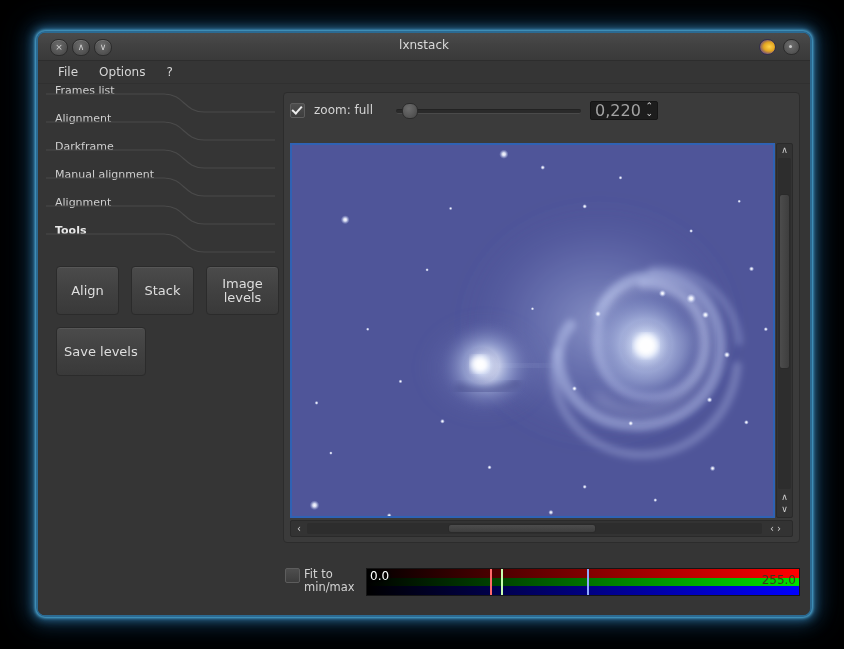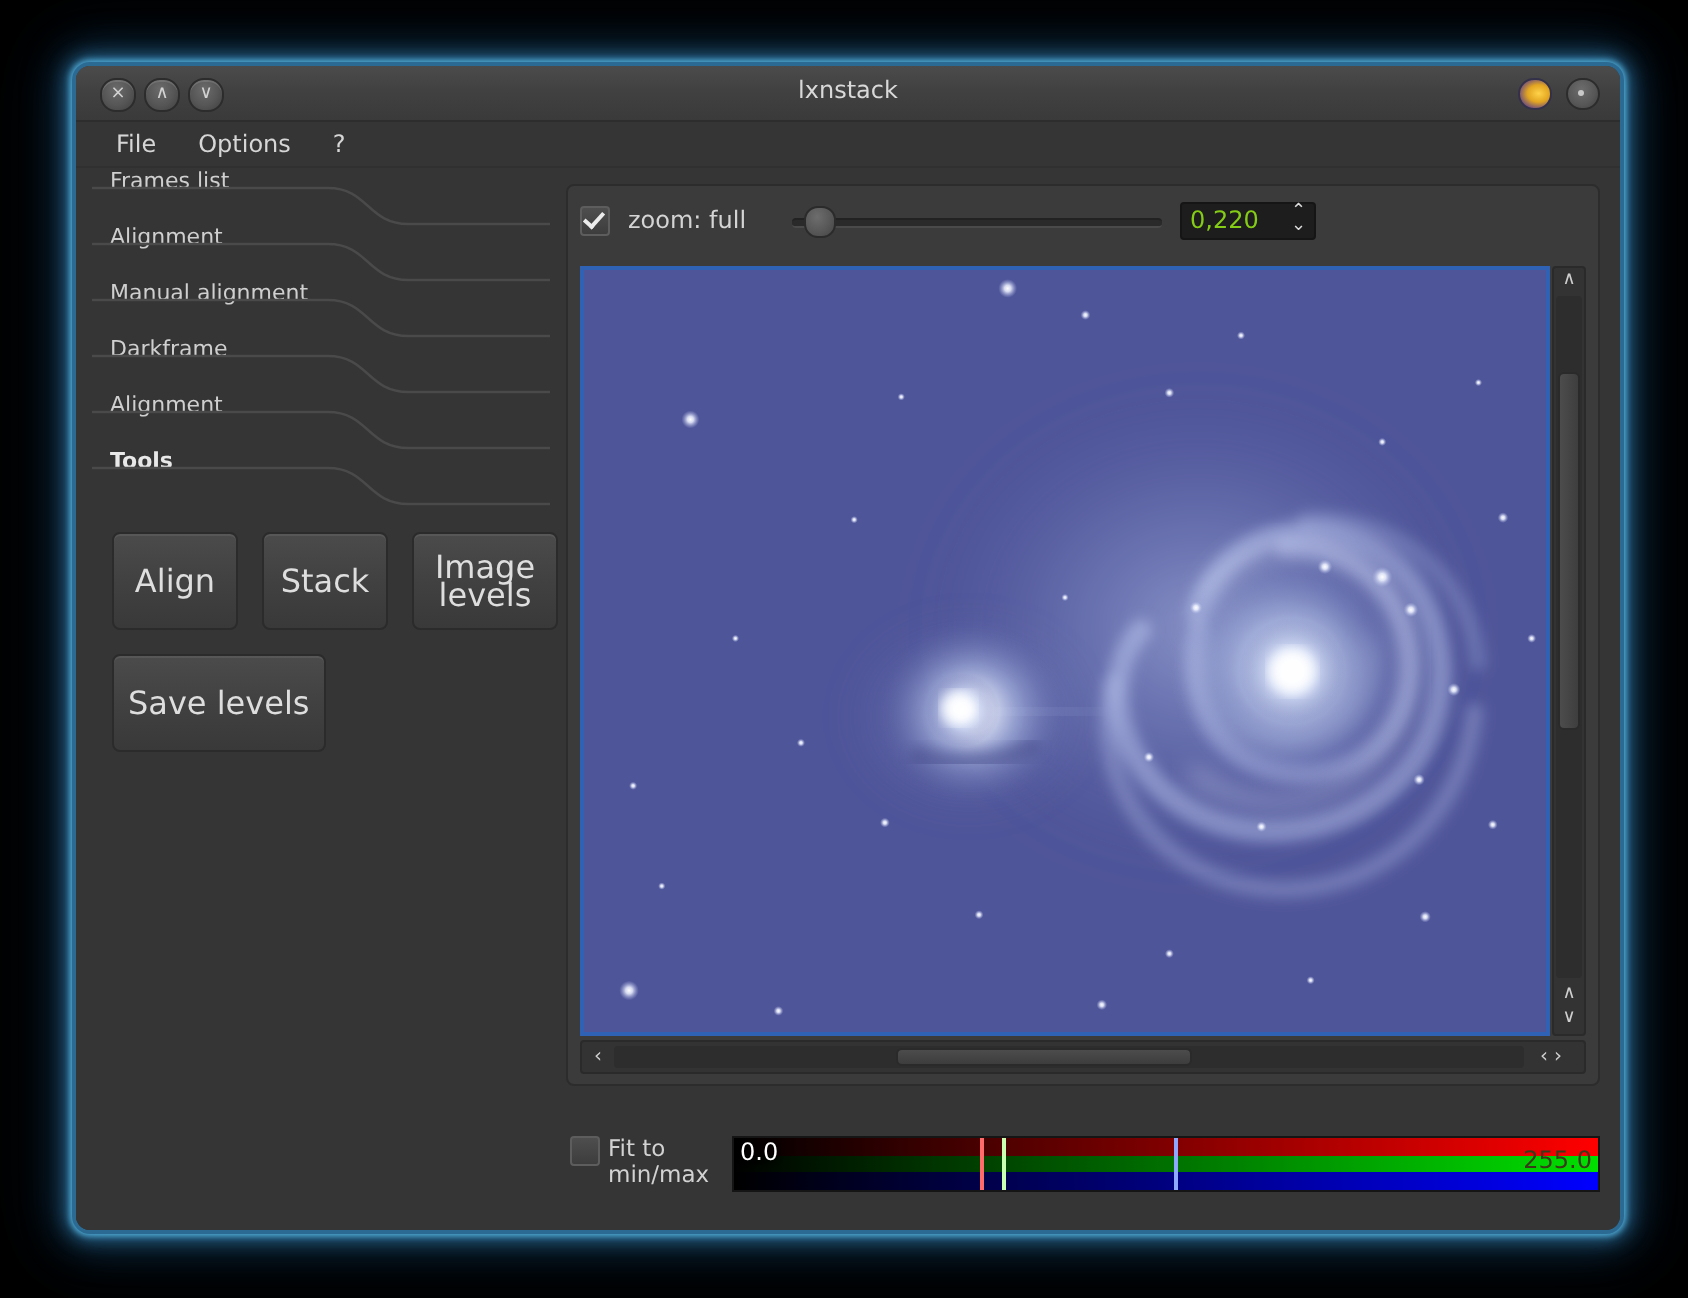--- a/index.html
+++ b/index.html
@@ -163,21 +163,21 @@
     align-items: flex-start;
   }
   .tool-btn {
     min-width: 47px;
     height: 47px;
     padding: 0 7px;
     background: linear-gradient(to bottom, #4b4b4b 0%, #414141 50%, #393939 100%);
     border: 1px solid #2b2b2b;
     border-radius: 4px;
     color: #dedede;
-    font-size: 16px;
+    font-size: 13px;
     line-height: 14px;
     display: flex;
     align-items: center;
     justify-content: center;
     text-align: center;
     box-shadow: inset 0 1px 0 rgba(255,255,255,.07);
   }
 
   
   #rightpane {
@@ -196,21 +196,21 @@
     height: 451px;
     box-sizing: border-box;
   }
 
   
   #zoom-bar {
     display: flex;
     align-items: center;
     height: 22px;
     gap: 9px;
-    margin-bottom: 12px;
+    margin-bottom: 22px;
   }
   .checkbox {
     width: 13px; height: 13px;
     border: 1px solid #5d5d5d;
     border-radius: 2px;
     background: linear-gradient(to bottom, #4e4e4e, #3d3d3d);
     position: relative;
     flex: none;
   }
   .checkbox.checked::after {
@@ -260,22 +260,22 @@
     background: #1d1d1d;
     border: 1px solid #151515;
     border-radius: 2px;
     display: flex;
     align-items: center;
     padding: 0 4px;
     box-sizing: border-box;
   }
   #zoom-spin .val {
     flex: 1;
-    font-size: 12px;
-    color: #84cc16;
+    font-size: 16px;
+    color: #a3a3a3;
   }
   #zoom-spin .arrows {
     color: #dcdcdc;
     font-size: 9px;
     line-height: 7px;
     text-align: center;
   }
 
   
   #canvas-row {
@@ -464,28 +464,28 @@
         </div>
 
         <div class="side-tab">
           <span>Alignment</span>
           <svg class="curve" viewBox="0 0 229 20" preserveAspectRatio="none">
               <path d="M0 1 H118 C138 1 138 19 158 19 H229" fill="none" stroke="#4a4a4a" stroke-width="1.2"></path>
             </svg>
         </div>
 
         <div class="side-tab">
-          <span>Manual alignment</span>
+          <span>Darkframe</span>
           <svg class="curve" viewBox="0 0 229 20" preserveAspectRatio="none">
               <path d="M0 1 H118 C138 1 138 19 158 19 H229" fill="none" stroke="#4a4a4a" stroke-width="1.2"></path>
             </svg>
         </div>
 
         <div class="side-tab">
-          <span>Darkframe</span>
+          <span>Manual alignment</span>
           <svg class="curve" viewBox="0 0 229 20" preserveAspectRatio="none">
               <path d="M0 1 H118 C138 1 138 19 158 19 H229" fill="none" stroke="#4a4a4a" stroke-width="1.2"></path>
             </svg>
         </div>
 
         <div class="side-tab">
           <span>Alignment</span>
           <svg class="curve" viewBox="0 0 229 20" preserveAspectRatio="none">
               <path d="M0 1 H118 C138 1 138 19 158 19 H229" fill="none" stroke="#4a4a4a" stroke-width="1.2"></path>
             </svg>

